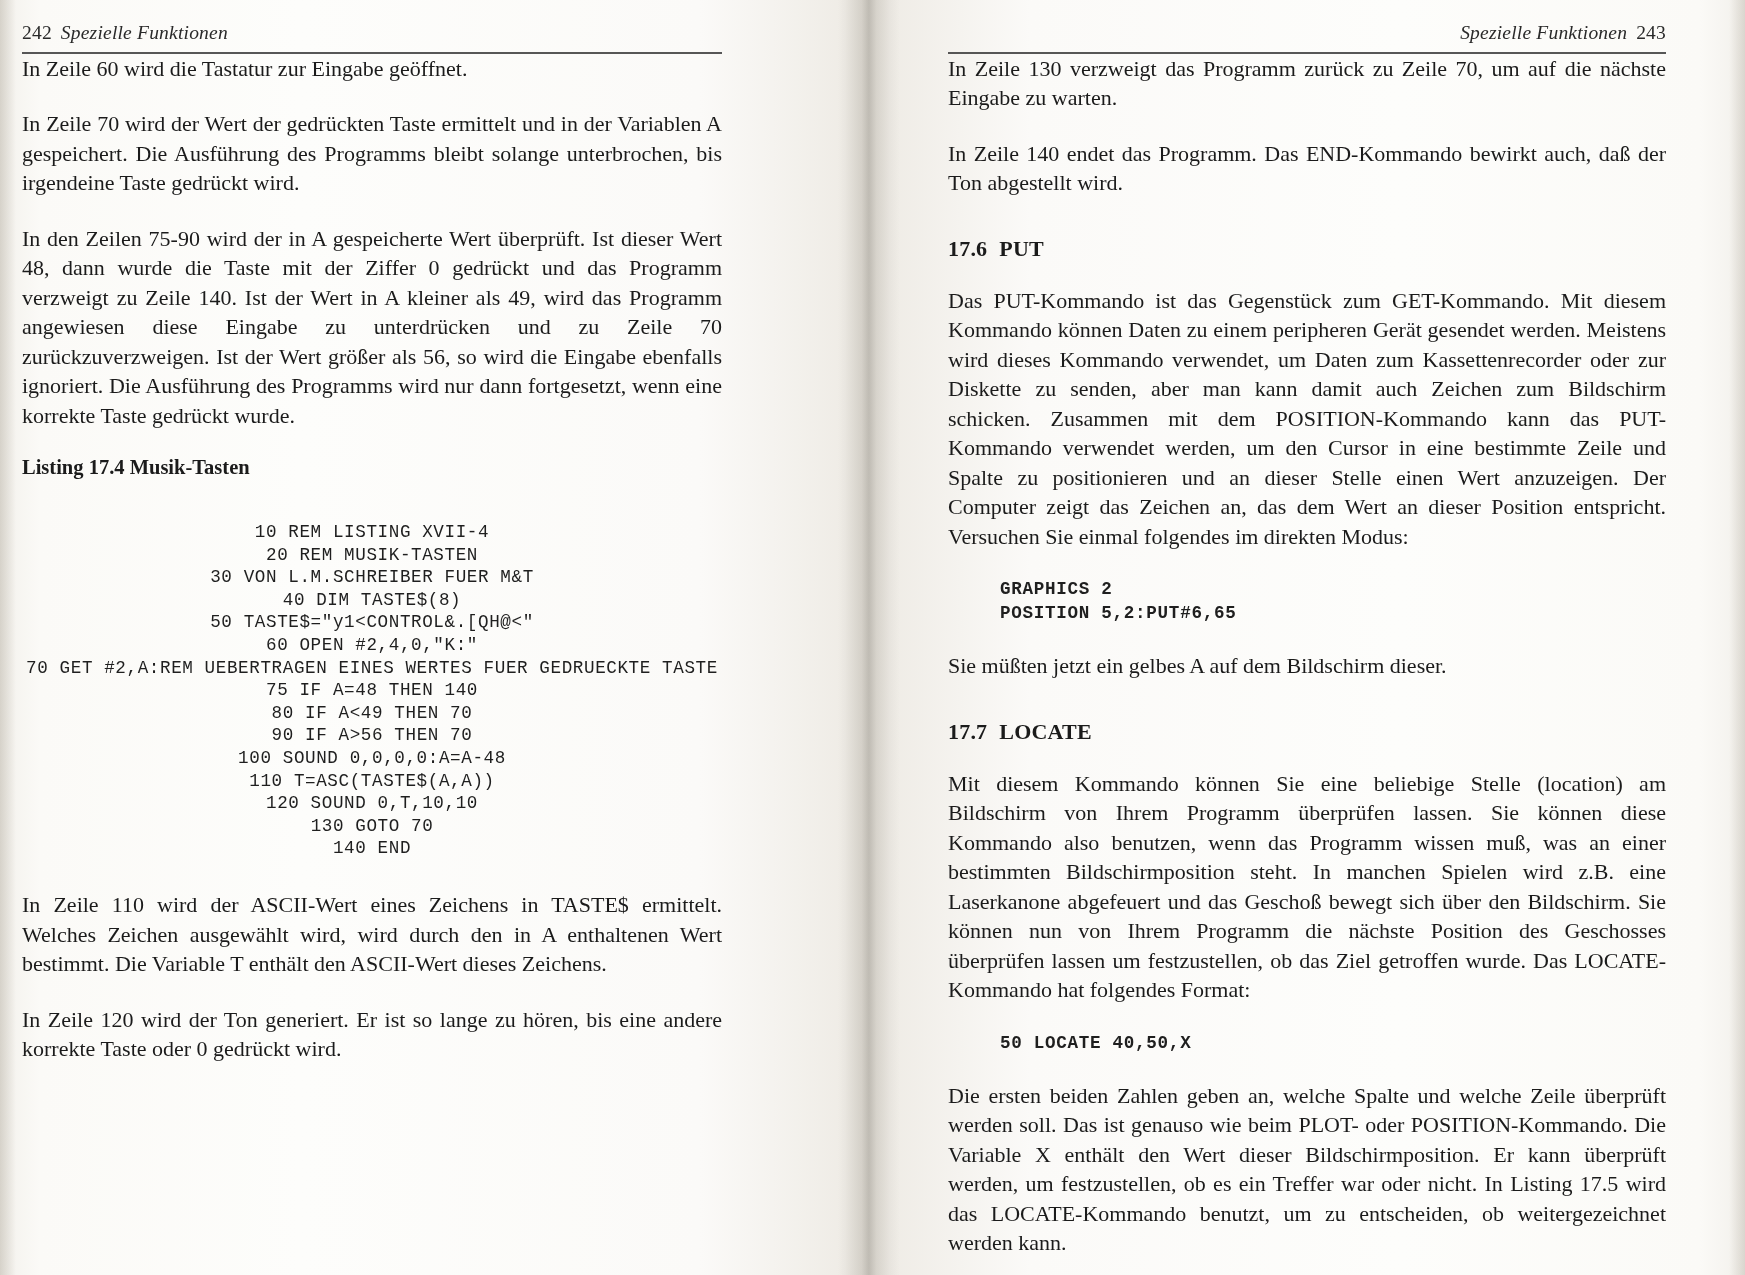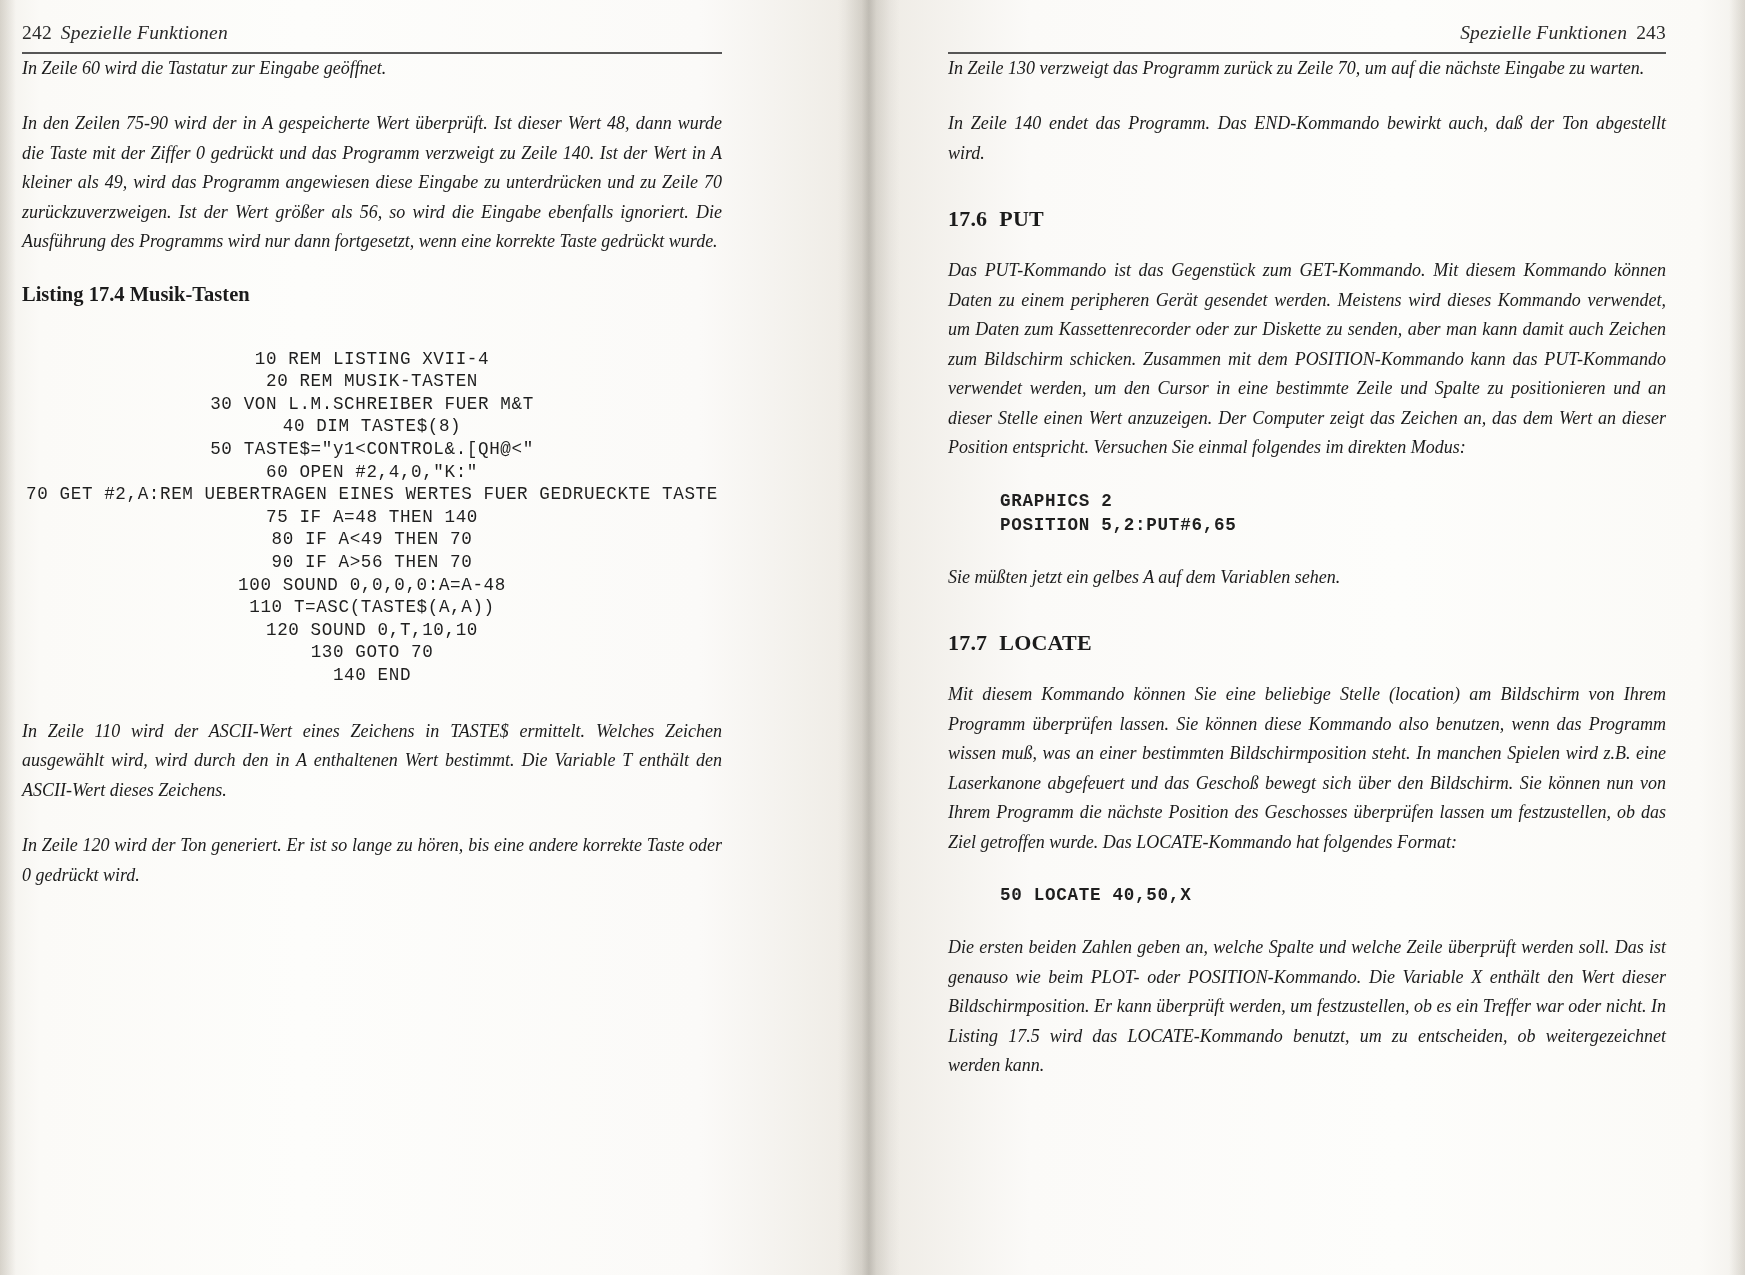--- a/index.html
+++ b/index.html
@@ -66,27 +66,26 @@
   .rh-right .folio { margin-left: 9px; }
 
   .rule {
     height: 1.6px;
     background: #3a3a3a;
     margin-top: 4px;
     opacity: 0.85;
   }
 
   p.para {
-    font-size: 18px;
+    font-size: 22px;
     line-height: 29.5px;
     text-align: justify;
     margin: 0 0 26px 0;
     -webkit-hyphens: none;
     hyphens: none;
-    font-style: italic;
   }
   .first-para { margin-top: 36px; }
 
   .listing-title {
     font-size: 20.5px;
     font-weight: bold;
     margin: 4px 0 42px 0;
   }
 
   pre.code {
@@ -157,20 +156,21 @@
   <div class="page page-left">
     <div class="ghost"></div>
     <div class="content-left">
 
       <div class="running-head rh-left">
         <span class="folio">242</span><span>Spezielle Funktionen</span>
       </div>
       <div class="rule"></div>
 
       <p class="para first-para">In Zeile 60 wird die Tastatur zur Eingabe geöffnet.</p>
+      <p class="para">In Zeile 70 wird der Wert der gedrückten Taste ermittelt und in der Variablen A gespeichert. Die Ausführung des Programms bleibt solange unterbrochen, bis irgendeine Taste gedrückt wird.</p>
       <p class="para">In den Zeilen 75-90 wird der in A gespeicherte Wert überprüft. Ist dieser Wert 48, dann wurde die Taste mit der Ziffer 0 gedrückt und das Programm verzweigt zu Zeile 140. Ist der Wert in A kleiner als 49, wird das Programm angewiesen diese Eingabe zu unterdrücken und zu Zeile 70 zurückzuverzweigen. Ist der Wert größer als 56, so wird die Eingabe ebenfalls ignoriert. Die Ausführung des Programms wird nur dann fortgesetzt, wenn eine korrekte Taste gedrückt wurde.</p>
 
       <div class="listing-title">Listing 17.4 Musik-Tasten</div>
 
       <pre class="code">10 REM LISTING XVII-4
 20 REM MUSIK-TASTEN
 30 VON L.M.SCHREIBER FUER M&amp;T
 40 DIM TASTE$(8)
 50 TASTE$="y1&lt;CONTROL&amp;.[QH@&lt;"
 60 OPEN #2,4,0,"K:"
@@ -202,21 +202,21 @@
 
       <p class="para first-para">In Zeile 130 verzweigt das Programm zurück zu Zeile 70, um auf die nächste Eingabe zu warten.</p>
       <p class="para">In Zeile 140 endet das Programm. Das END-Kommando bewirkt auch, daß der Ton abgestellt wird.</p>
 
       <h2 class="section">
         <span class="num">17.6</span><span>PUT</span>
       </h2>
       <p class="para">Das PUT-Kommando ist das Gegenstück zum GET-Kommando. Mit diesem Kommando können Daten zu einem peripheren Gerät gesendet werden. Meistens wird dieses Kommando verwendet, um Daten zum Kassettenrecorder oder zur Diskette zu senden, aber man kann damit auch Zeichen zum Bildschirm schicken. Zusammen mit dem POSITION-Kommando kann das PUT-Kommando verwendet werden, um den Cursor in eine bestimmte Zeile und Spalte zu positionieren und an dieser Stelle einen Wert anzuzeigen. Der Computer zeigt das Zeichen an, das dem Wert an dieser Position entspricht. Versuchen Sie einmal folgendes im direkten Modus:</p>
       <pre class="inline-code">GRAPHICS 2
 POSITION 5,2:PUT#6,65</pre>
-      <p class="para">Sie müßten jetzt ein gelbes A auf dem Variablen sehen.</p>
+      <p class="para">Sie müßten jetzt ein gelbes A auf dem Bildschirm dieser.</p>
 
       <h2 class="section">
         <span class="num">17.7</span><span>LOCATE</span>
       </h2>
       <p class="para">Mit diesem Kommando können Sie eine beliebige Stelle (location) am Bildschirm von Ihrem Programm überprüfen lassen. Sie können diese Kommando also benutzen, wenn das Programm wissen muß, was an einer bestimmten Bildschirmposition steht. In manchen Spielen wird z.B. eine Laserkanone abgefeuert und das Geschoß bewegt sich über den Bildschirm. Sie können nun von Ihrem Programm die nächste Position des Geschosses überprüfen lassen um festzustellen, ob das Ziel getroffen wurde. Das LOCATE-Kommando hat folgendes Format:</p>
       <pre class="inline-code">50 LOCATE 40,50,X</pre>
       <p class="para">Die ersten beiden Zahlen geben an, welche Spalte und welche Zeile überprüft werden soll. Das ist genauso wie beim PLOT- oder POSITION-Kommando. Die Variable X enthält den Wert dieser Bildschirmposition. Er kann überprüft werden, um festzustellen, ob es ein Treffer war oder nicht. In Listing 17.5 wird das LOCATE-Kommando benutzt, um zu entscheiden, ob weitergezeichnet werden kann.</p>
 
     </div>
   </div>

